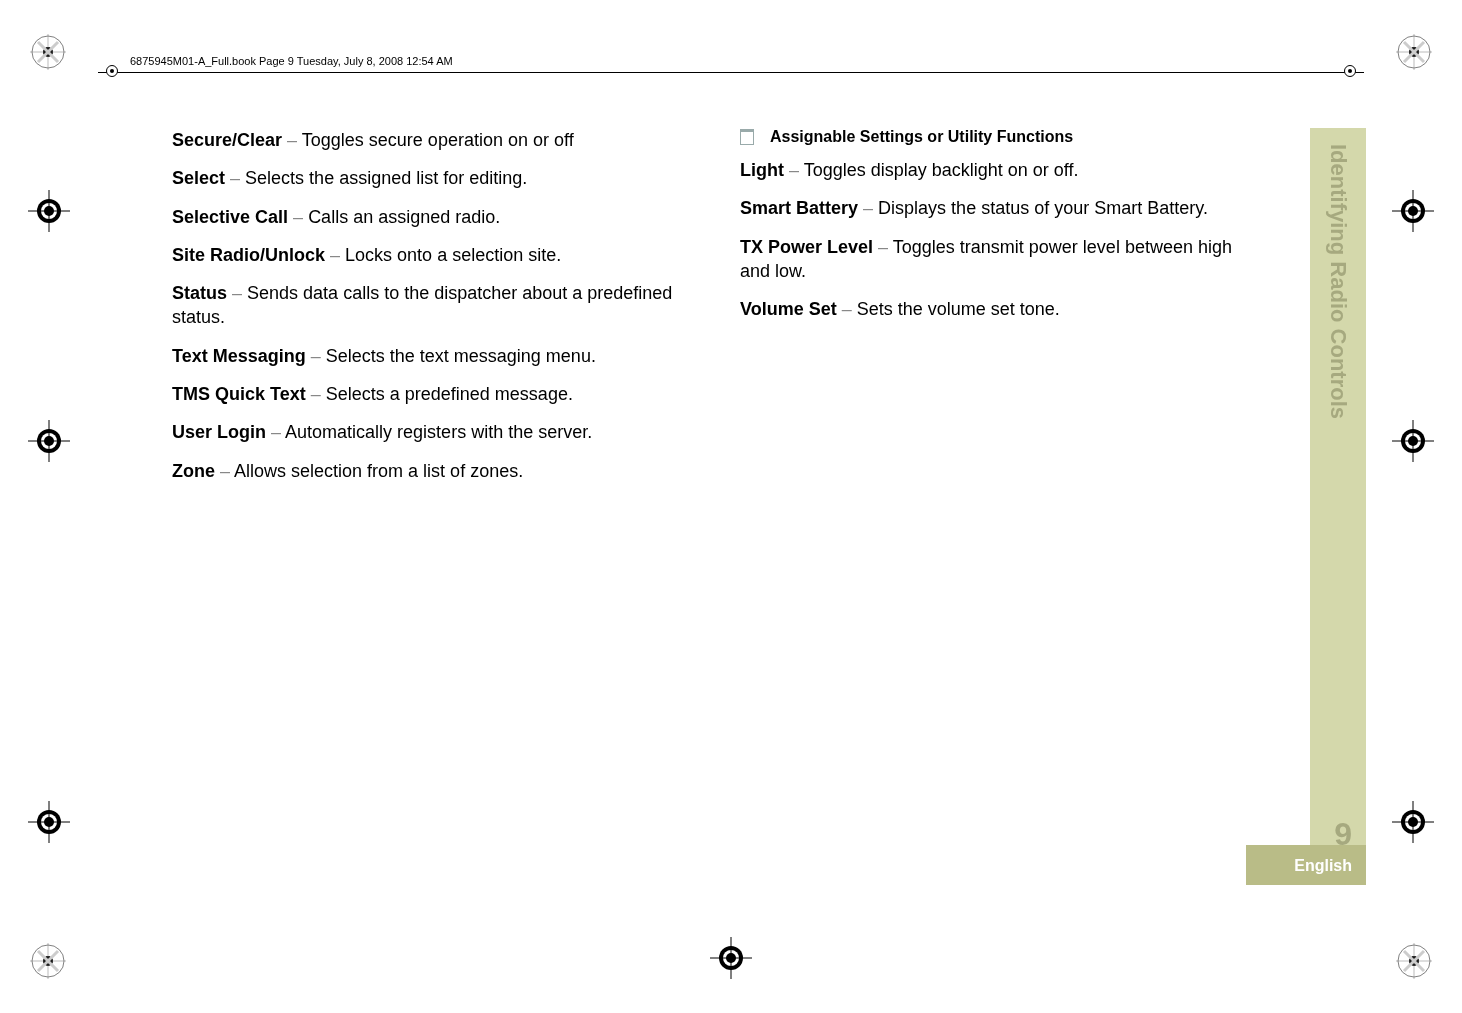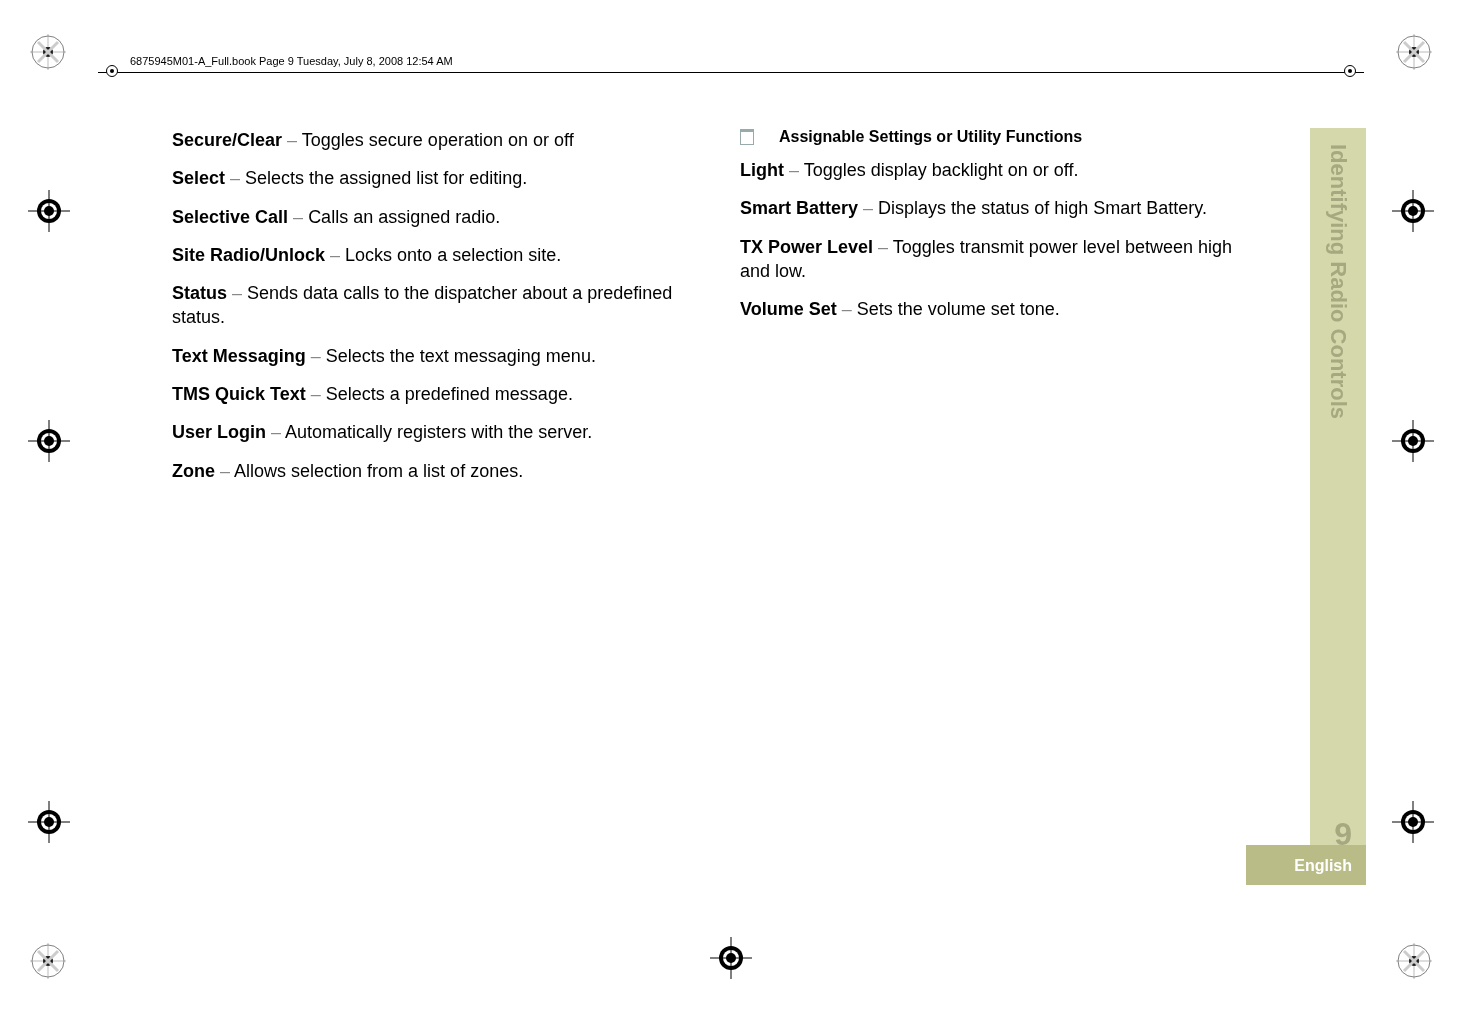--- a/index.html
+++ b/index.html
@@ -23,21 +23,21 @@
   .header-text { position: absolute; top: 55px; left: 130px; font-size: 11px; color: #000; }
   .header-dot-l { position: absolute; top: 65px; left: 106px; width: 12px; height: 12px; border: 1px solid #000; border-radius: 50%; background: #fff; }
   .header-dot-l::after { content: ""; position: absolute; top: 3px; left: 3px; width: 4px; height: 4px; background: #000; border-radius: 50%; }
   .header-dot-r { position: absolute; top: 65px; right: 106px; width: 12px; height: 12px; border: 1px solid #000; border-radius: 50%; background: #fff; }
   .header-dot-r::after { content: ""; position: absolute; top: 3px; left: 3px; width: 4px; height: 4px; background: #000; border-radius: 50%; }
   .content { position: absolute; top: 128px; left: 172px; width: 1080px; display: flex; gap: 56px; }
   .col { flex: 1; }
   .entry { font-size: 18px; color: #000; margin-bottom: 14px; line-height: 1.35; }
   .entry .label { font-weight: bold; }
   .entry .dash { color: #888; }
-  .section-head { display: flex; align-items: center; gap: 25px; margin-bottom: 12px; }
+  .section-head { display: flex; align-items: center; gap: 16px; margin-bottom: 12px; }
   .section-head .book-icon { width: 14px; height: 16px; border: 1px solid #9aa; border-top: 3px solid #9aa; }
   .section-head .title { font-weight: bold; font-size: 16px; color: #000; }
   .side-tab { position: absolute; top: 128px; right: 96px; bottom: 130px; width: 56px; background: #d4d8ab; display: flex; flex-direction: column; align-items: center; justify-content: flex-start; padding-top: 16px; }
   .side-tab .vtext { writing-mode: vertical-rl; font-weight: bold; font-size: 22px; color: #a6a97f; }
   .page-num { position: absolute; right: 110px; bottom: 160px; font-size: 32px; font-weight: bold; color: #a6a97f; }
   .lang-label { position: absolute; right: 110px; bottom: 138px; font-size: 16px; font-weight: bold; color: #fff; }
   .lang-bg { position: absolute; right: 96px; bottom: 128px; width: 120px; height: 40px; background: #b9bc87; }
 </style>
 </head>
 <body>
@@ -126,21 +126,21 @@
     <div class="entry"><span class="label">TMS Quick Text</span> <span class="dash">–</span> <span>Selects a predefined message.</span></div>
     <div class="entry"><span class="label">User Login</span> <span class="dash">–</span> <span>Automatically registers with the server.</span></div>
     <div class="entry"><span class="label">Zone</span> <span class="dash">–</span> <span>Allows selection from a list of zones.</span></div>
   </div>
   <div class="col">
     <div class="section-head">
       <div class="book-icon"></div>
       <span class="title">Assignable Settings or Utility Functions</span>
     </div>
     <div class="entry"><span class="label">Light</span> <span class="dash">–</span> <span>Toggles display backlight on or off.</span></div>
-    <div class="entry"><span class="label">Smart Battery</span> <span class="dash">–</span> <span>Displays the status of high Smart Battery.</span></div>
+    <div class="entry"><span class="label">Smart Battery</span> <span class="dash">–</span> <span>Displays the status of your Smart Battery.</span></div>
     <div class="entry"><span class="label">TX Power Level</span> <span class="dash">–</span> <span>Toggles transmit power level between high and low.</span></div>
     <div class="entry"><span class="label">Volume Set</span> <span class="dash">–</span> <span>Sets the volume set tone.</span></div>
   </div>
 </div>
 
 <div class="side-tab">
   <div class="vtext">Identifying Radio Controls</div>
 </div>
 
 <div class="lang-bg"></div>

